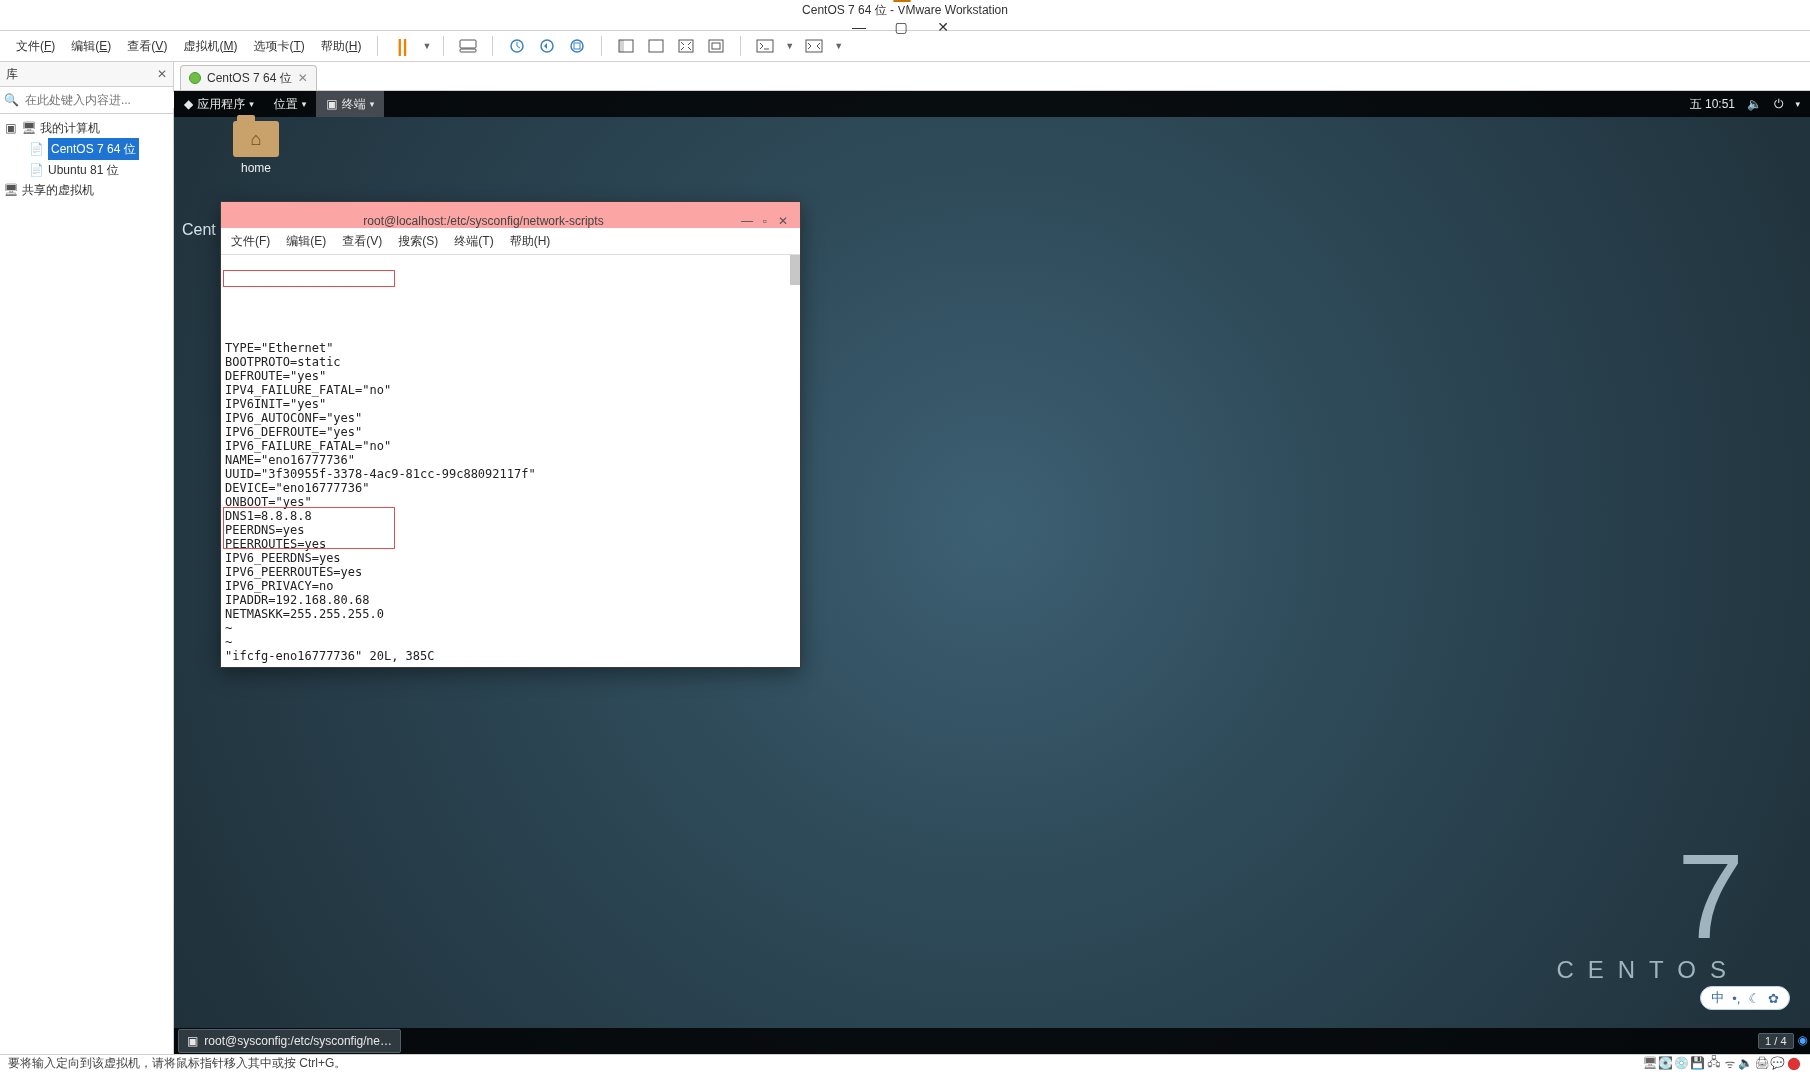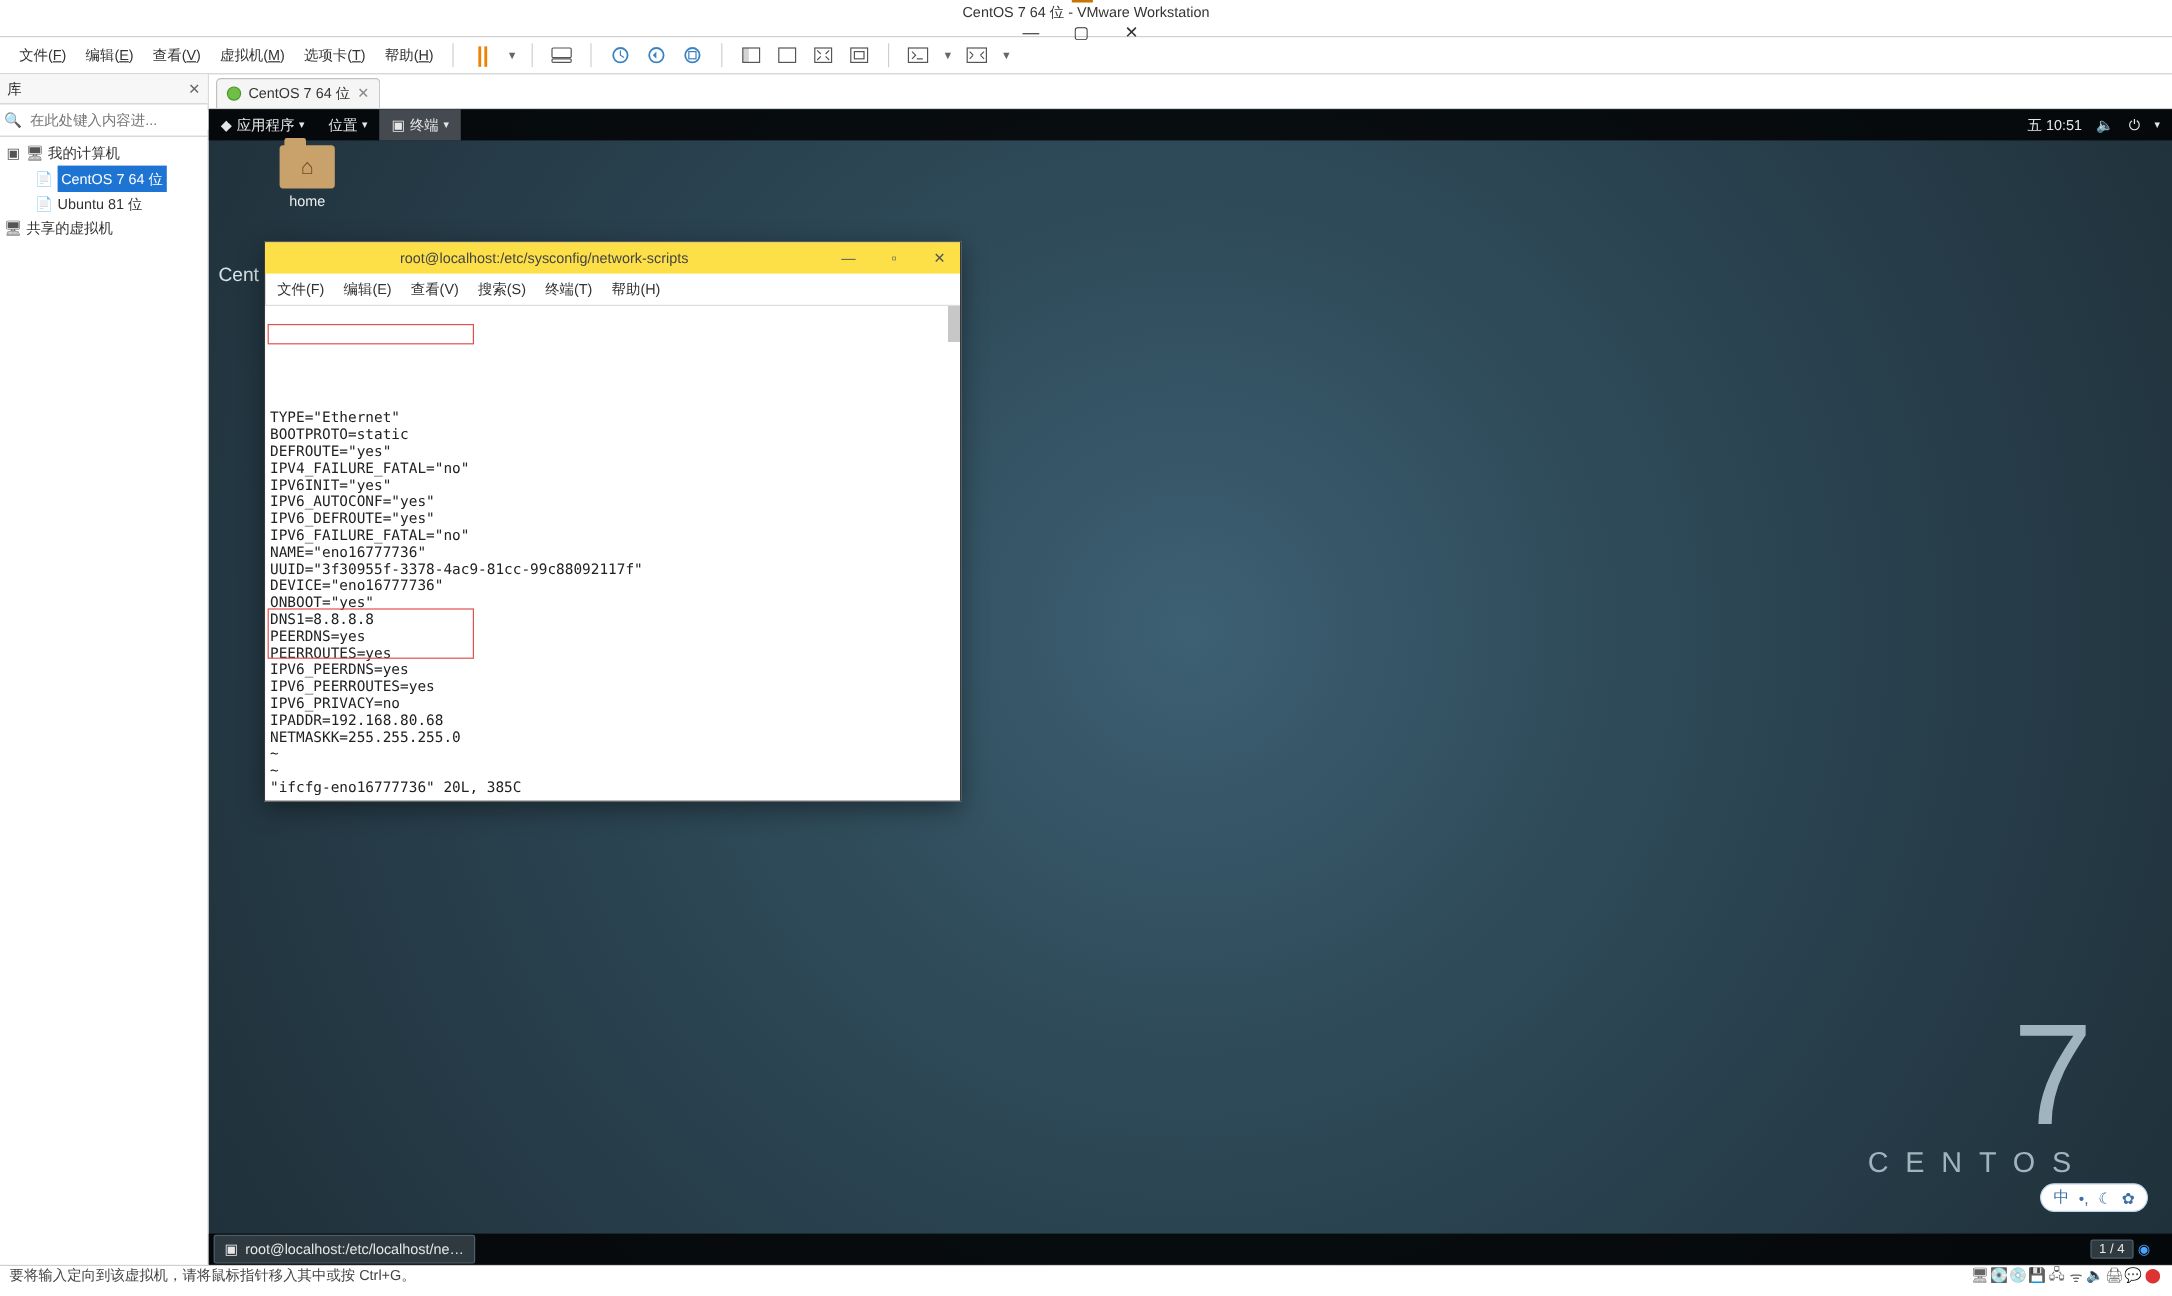--- a/index.html
+++ b/index.html
@@ -42,33 +42,33 @@
   
   .guest{ flex:1; position:relative; background:radial-gradient(circle at 50% 45%, #3d6073 0%, #2f4b5a 35%, #263c48 70%, #1f3039 100%);}
   .gnome-top{ position:absolute; top:0; left:0; right:0; height:26px; background:rgba(0,0,0,0.82); color:#e6e6e6; display:flex; align-items:center; font-size:12px;}
   .gn-btn{ padding:0 10px; height:100%; display:flex; align-items:center; gap:4px; cursor:default;}
   .gn-btn.active{ background:#444a50;}
   .gn-caret{ font-size:9px;}
   .gn-spacer{ flex:1;}
   .gn-right{ display:flex; align-items:center; gap:12px; padding-right:10px;}
   .gnome-taskbar{ position:absolute; bottom:0; left:0; right:0; height:26px; background:rgba(0,0,0,0.82); color:#e6e6e6; display:flex; align-items:center; font-size:12px;}
   .task-item{ height:22px; margin:2px 4px; padding:0 8px; display:flex; align-items:center; gap:6px; background:#2f3a40; border:1px solid #50606a; border-radius:2px; max-width:220px; overflow:hidden; white-space:nowrap; text-overflow:ellipsis;}
-  .tb-right{ margin-left:auto; display:flex; align-items:center; gap:4px; padding-right:18px;}
+  .tb-right{ margin-left:auto; display:flex; gap:4px; padding-right:2px;}
   .ws-ind{ background:#2f3a40; border:1px solid #50606a; padding:1px 6px; border-radius:2px; font-size:11px;}
   .desk-icon{ position:absolute; top:30px; left:50px; width:64px; text-align:center; color:#eee; font-size:12px;}
   .desk-icon .folder{ width:46px; height:36px; margin:0 auto 4px; background:#c9a26b; border-radius:3px; position:relative;}
   .desk-icon .folder:before{ content:""; position:absolute; top:-6px; left:4px; width:18px; height:8px; background:#c9a26b; border-radius:2px 2px 0 0;}
   .desk-icon .folder .home-ic{ position:absolute; inset:6px; display:flex; align-items:center; justify-content:center; color:#6b4e1f; font-size:18px;}
   .desk-label{ position:absolute; top:130px; left:8px; color:#d7e3e9; font-size:16px;}
   .centos-logo{ position:absolute; right:70px; bottom:70px; color:#9fb4bf; text-align:right;}
   .centos-logo .seven{ font-size:120px; font-weight:200; line-height:1; letter-spacing:-4px;}
   .centos-logo .brand{ font-size:24px; letter-spacing:14px; font-family:"Segoe UI",sans-serif;}
   
   .termwin{ position:absolute; left:46px; top:110px; width:579px; background:#fff; border:1px solid #3a3a3a; box-shadow:0 6px 20px rgba(0,0,0,.4);}
-  .term-title{ height:26px; background:#fde047; display:flex; align-items:center; font-size:12px; color:#444; padding:0 8px;gap:20px;}
+  .term-title{ height:26px; background:#fca5a5; display:flex; align-items:flex-end; font-size:12px; color:#444; padding:0 8px;}
   .term-title .t{ flex:1; text-align:center;}
   .term-title .wbtn{ width:18px; text-align:center; color:#555;}
   .term-menu{ height:26px; display:flex; align-items:center; gap:16px; padding:0 10px; font-size:12px; color:#333; border-bottom:1px solid #ddd;}
   .term-body{ position:relative; font-family:"Consolas","DejaVu Sans Mono",monospace; font-size:12px; line-height:14px; color:#222; padding:2px 4px 4px; white-space:pre; background:#fff;}
   .term-body .scroll{ position:absolute; right:0; top:0; width:10px; height:30px; background:#c7c7c7;}
   .red-box{ position:absolute; border:1px solid #e05050; pointer-events:none;}
   
   .ime-float{ position:absolute; right:20px; bottom:44px; background:#fff; border:1px solid #bcd4ea; border-radius:14px; padding:2px 10px; display:flex; align-items:center; gap:8px; color:#3b6ea5; font-size:13px;}
   
   .statusbar{ height:24px; border-top:1px solid #d0d0d0; display:flex; align-items:flex-start; padding:0 8px; font-size:12px; color:#444; gap:0;}
@@ -273,21 +273,21 @@
           <div class="scroll"></div>
           
           <div class="red-box" style="left:2px; top:15px; width:170px; height:15px;"></div>
           <div class="red-box" style="left:2px; top:252px; width:170px; height:40px;"></div>
         <div>TYPE="Ethernet"</div><div>BOOTPROTO=static</div><div>DEFROUTE="yes"</div><div>IPV4_FAILURE_FATAL="no"</div><div>IPV6INIT="yes"</div><div>IPV6_AUTOCONF="yes"</div><div>IPV6_DEFROUTE="yes"</div><div>IPV6_FAILURE_FATAL="no"</div><div>NAME="eno16777736"</div><div>UUID="3f30955f-3378-4ac9-81cc-99c88092117f"</div><div>DEVICE="eno16777736"</div><div>ONBOOT="yes"</div><div>DNS1=8.8.8.8</div><div>PEERDNS=yes</div><div>PEERROUTES=yes</div><div>IPV6_PEERDNS=yes</div><div>IPV6_PEERROUTES=yes</div><div>IPV6_PRIVACY=no</div><div>IPADDR=192.168.80.68</div><div>NETMASKK=255.255.255.0</div><div>~</div><div>~</div><div>"ifcfg-eno16777736" 20L, 385C</div></div>
       </div>
 
       <div class="gnome-taskbar">
         <div class="task-item">
           <span>▣</span>
-          <span>root@localhost:/etc/localhost/ne…</span>
+          <span>root@sysconfig:/etc/sysconfig/ne…</span>
         </div>
         <div class="tb-right">
           <span class="ws-ind">1 / 4</span>
           <span style="color:#4aa3ff;">◉</span>
         </div>
       </div>
 
       <div class="ime-float">
         <span>中</span>
         <span>•,</span>

